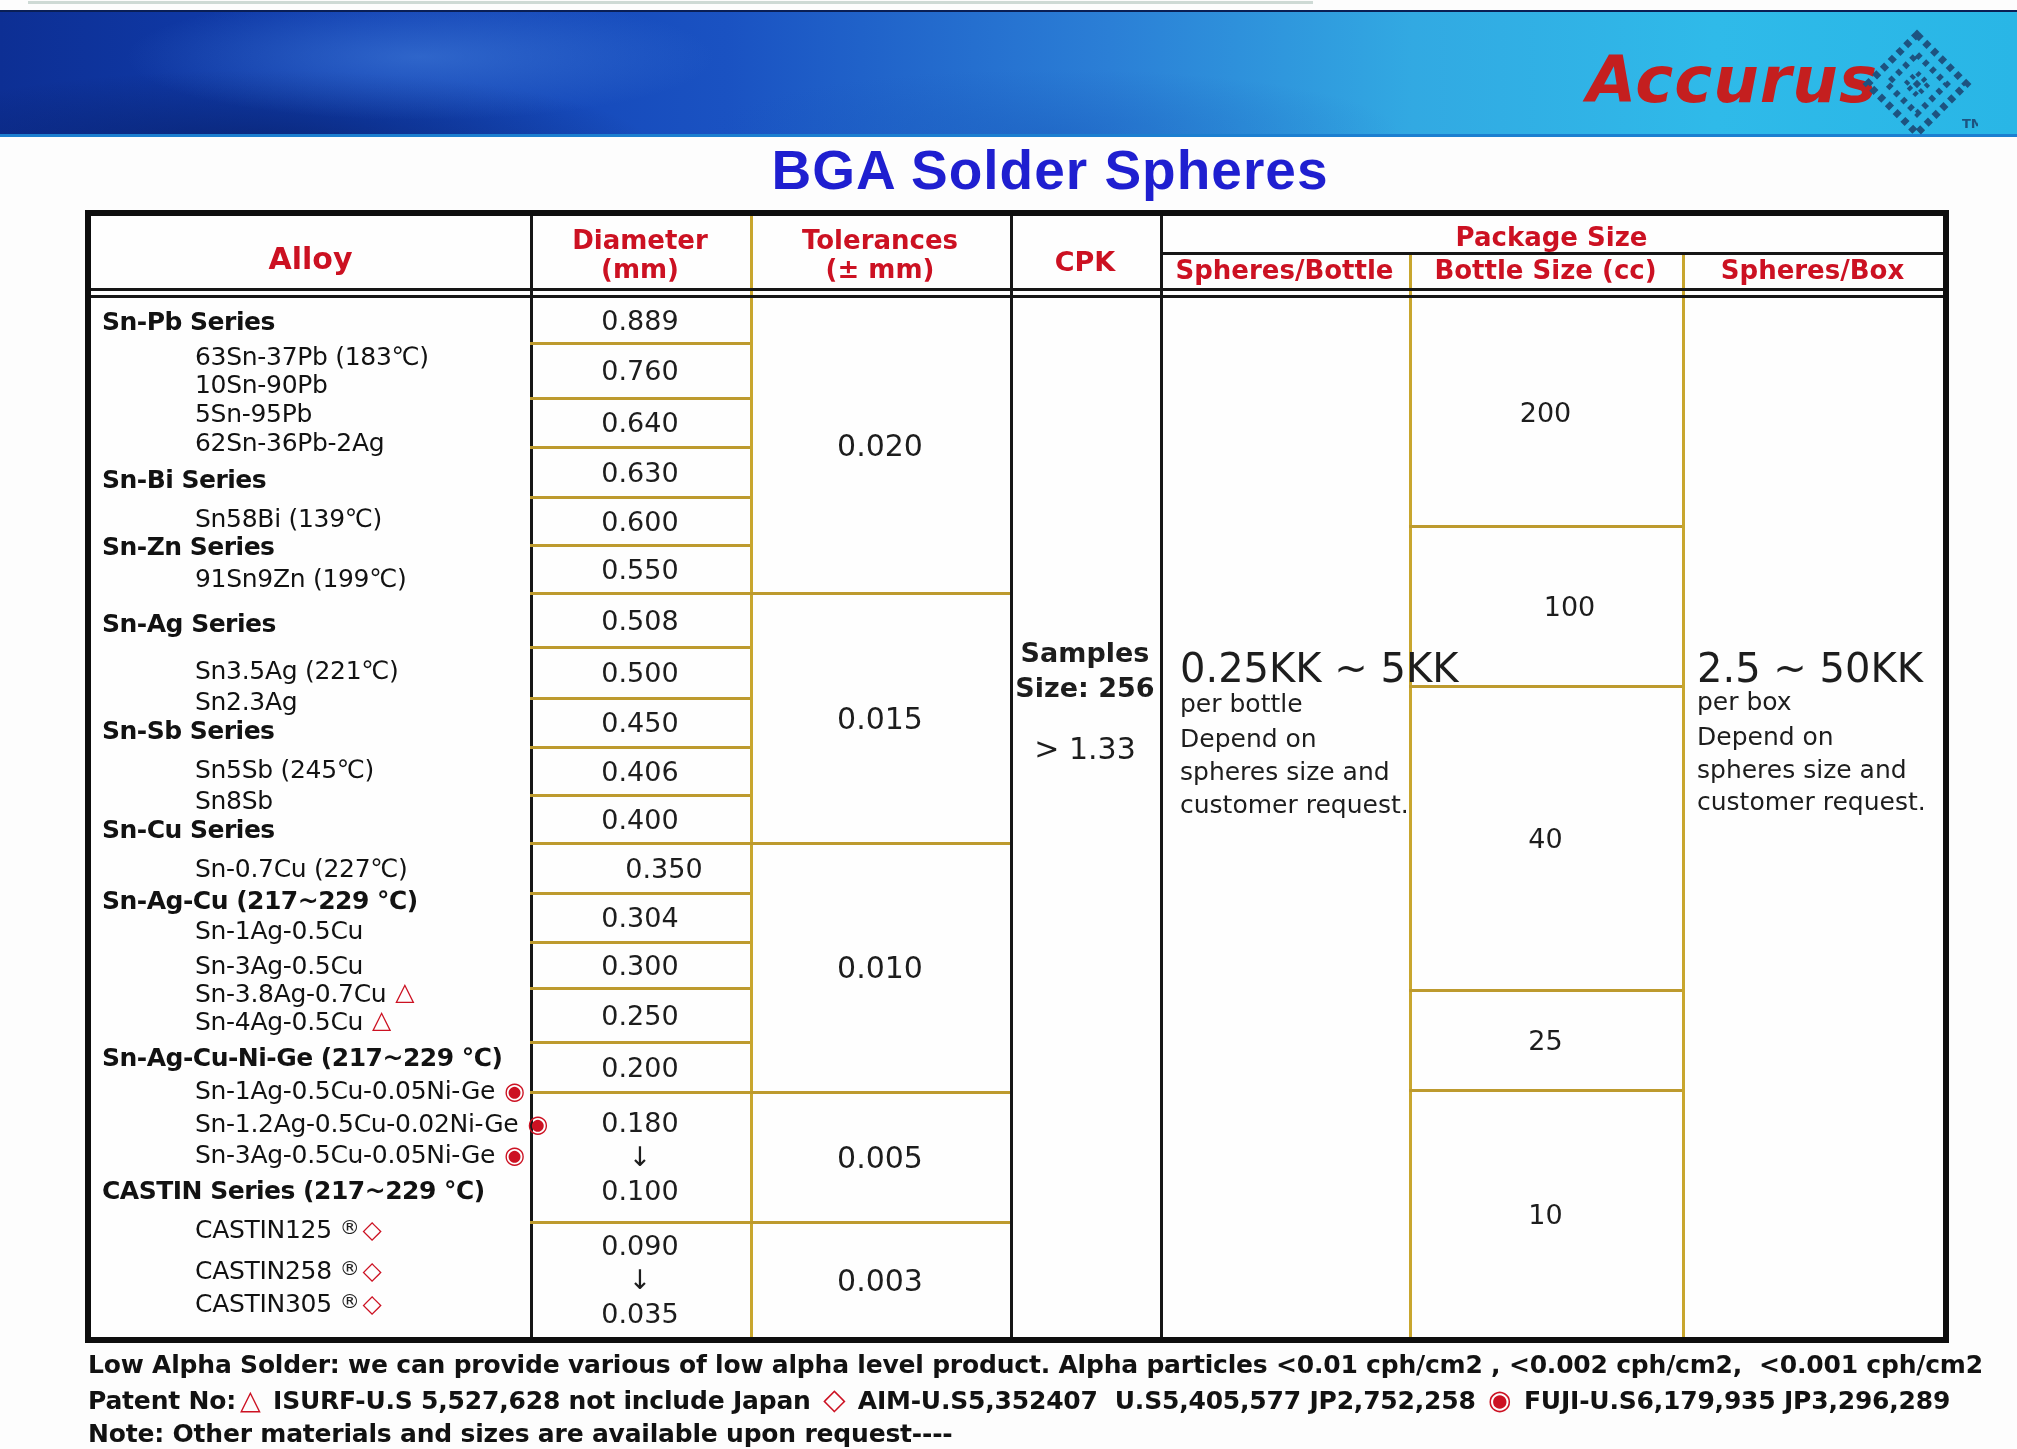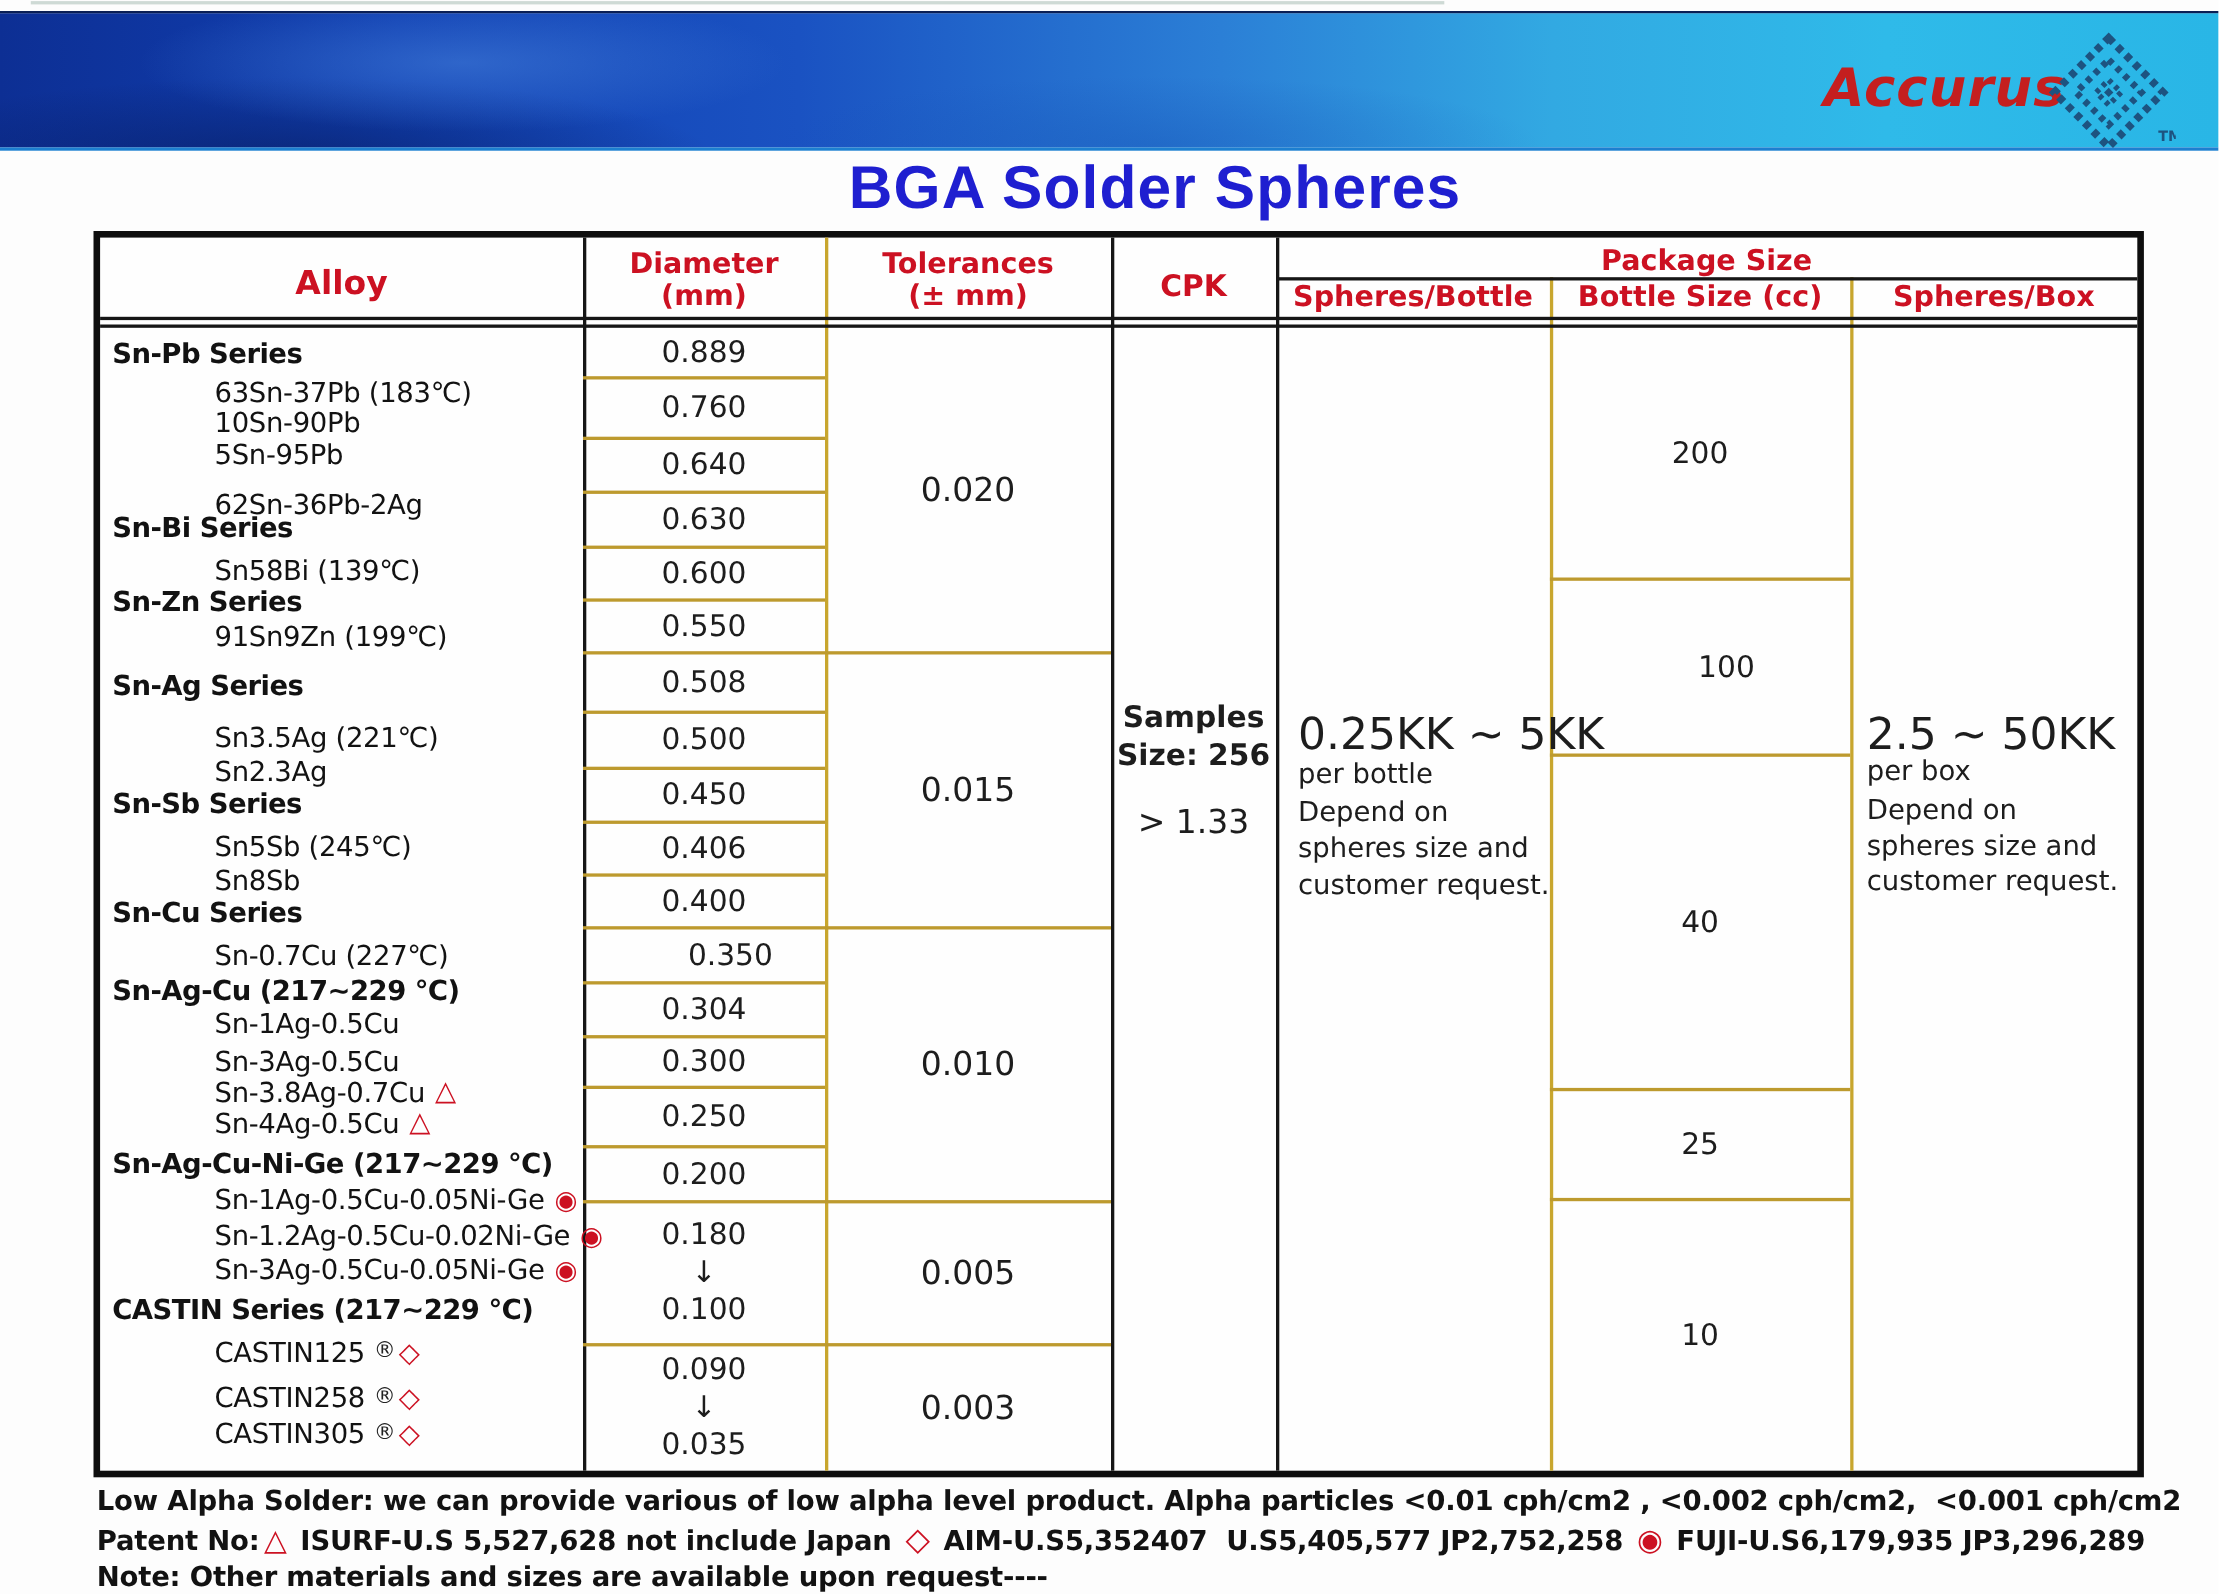--- a/index.html
+++ b/index.html
@@ -14,21 +14,21 @@
     position:absolute; left:0; top:10px; width:2017px; height:122px;
     background:
       radial-gradient(ellipse 420px 90px at 420px 45px, rgba(70,130,220,.55), rgba(70,130,220,0) 70%),
       radial-gradient(ellipse 560px 110px at 260px 135px, rgba(6,25,90,.6), rgba(6,25,90,0) 70%),
       radial-gradient(ellipse 500px 90px at 1050px 120px, rgba(20,80,180,.35), rgba(20,80,180,0) 70%),
       linear-gradient(90deg,#0d2f94 0%, #1140b2 18%, #1a52c2 36%, #2b7fd6 55%, #32a9e2 70%, #2fbae9 85%, #29b6e6 100%);
     border-top:2px solid #0a1f55; border-bottom:3px solid #1c7fd0;
   }
   .brand {
     position:absolute; left:1468px; top:30px; width:410px; height:80px;
-    color:#c41f1f; font-style:italic; font-weight:bold; font-size:48px;
+    color:#c41f1f; font-style:italic; font-weight:bold; font-size:64px;
     letter-spacing:1px; line-height:76px; text-align:right;
     font-family:"DejaVu Sans", sans-serif;
   }
   .logo { position:absolute; left:1862px; top:24px; }
   
   .title {
     position:absolute; left:85px; top:138px; width:1930px; text-align:center;
     color:#1f1fd0; font-weight:bold; font-size:55px; letter-spacing:1px;
     font-family:"Liberation Sans","DejaVu Sans",sans-serif;
   }
@@ -122,21 +122,21 @@
       <div class="hdr cy" style="left:1069px; width:783px; top:21px">Package Size</div>
       <div class="hdr cy" style="left:1069px; width:249px; top:54px">Spheres/Bottle</div>
       <div class="hdr cy" style="left:1318px; width:273px; top:54px">Bottle Size (cc)</div>
       <div class="hdr cy" style="left:1591px; width:261px; top:54px">Spheres/Box</div>
 
       <div id="alloy-col">
           <div class="alloy-row series" style="top: 90px; left: 11px;"><span>Sn-Pb Series</span></div>
           <div class="alloy-row" style="top: 125px; left: 104px;"><span>63Sn-37Pb (183℃)</span></div>
           <div class="alloy-row" style="top: 153px; left: 104px;"><span>10Sn-90Pb</span></div>
           <div class="alloy-row" style="top: 182px; left: 104px;"><span>5Sn-95Pb</span></div>
-          <div class="alloy-row" style="top: 211px; left: 104px; margin-top: 16px;"><span>62Sn-36Pb-2Ag</span></div>
+          <div class="alloy-row" style="top: 211px; left: 104px;"><span>62Sn-36Pb-2Ag</span></div>
           <div class="alloy-row series" style="top: 248px; left: 11px;"><span>Sn-Bi Series</span></div>
           <div class="alloy-row" style="top: 287px; left: 104px;"><span>Sn58Bi (139℃)</span></div>
           <div class="alloy-row series" style="top: 315px; left: 11px;"><span>Sn-Zn Series</span></div>
           <div class="alloy-row" style="top: 347px; left: 104px;"><span>91Sn9Zn (199℃)</span></div>
           <div class="alloy-row series" style="top: 392px; left: 11px;"><span>Sn-Ag Series</span></div>
           <div class="alloy-row" style="top: 439px; left: 104px;"><span>Sn3.5Ag (221℃)</span></div>
           <div class="alloy-row" style="top: 470px; left: 104px;"><span>Sn2.3Ag</span></div>
           <div class="alloy-row series" style="top: 499px; left: 11px;"><span>Sn-Sb Series</span></div>
           <div class="alloy-row" style="top: 538px; left: 104px;"><span>Sn5Sb (245℃)</span></div>
           <div class="alloy-row" style="top: 569px; left: 104px;"><span>Sn8Sb</span></div>

